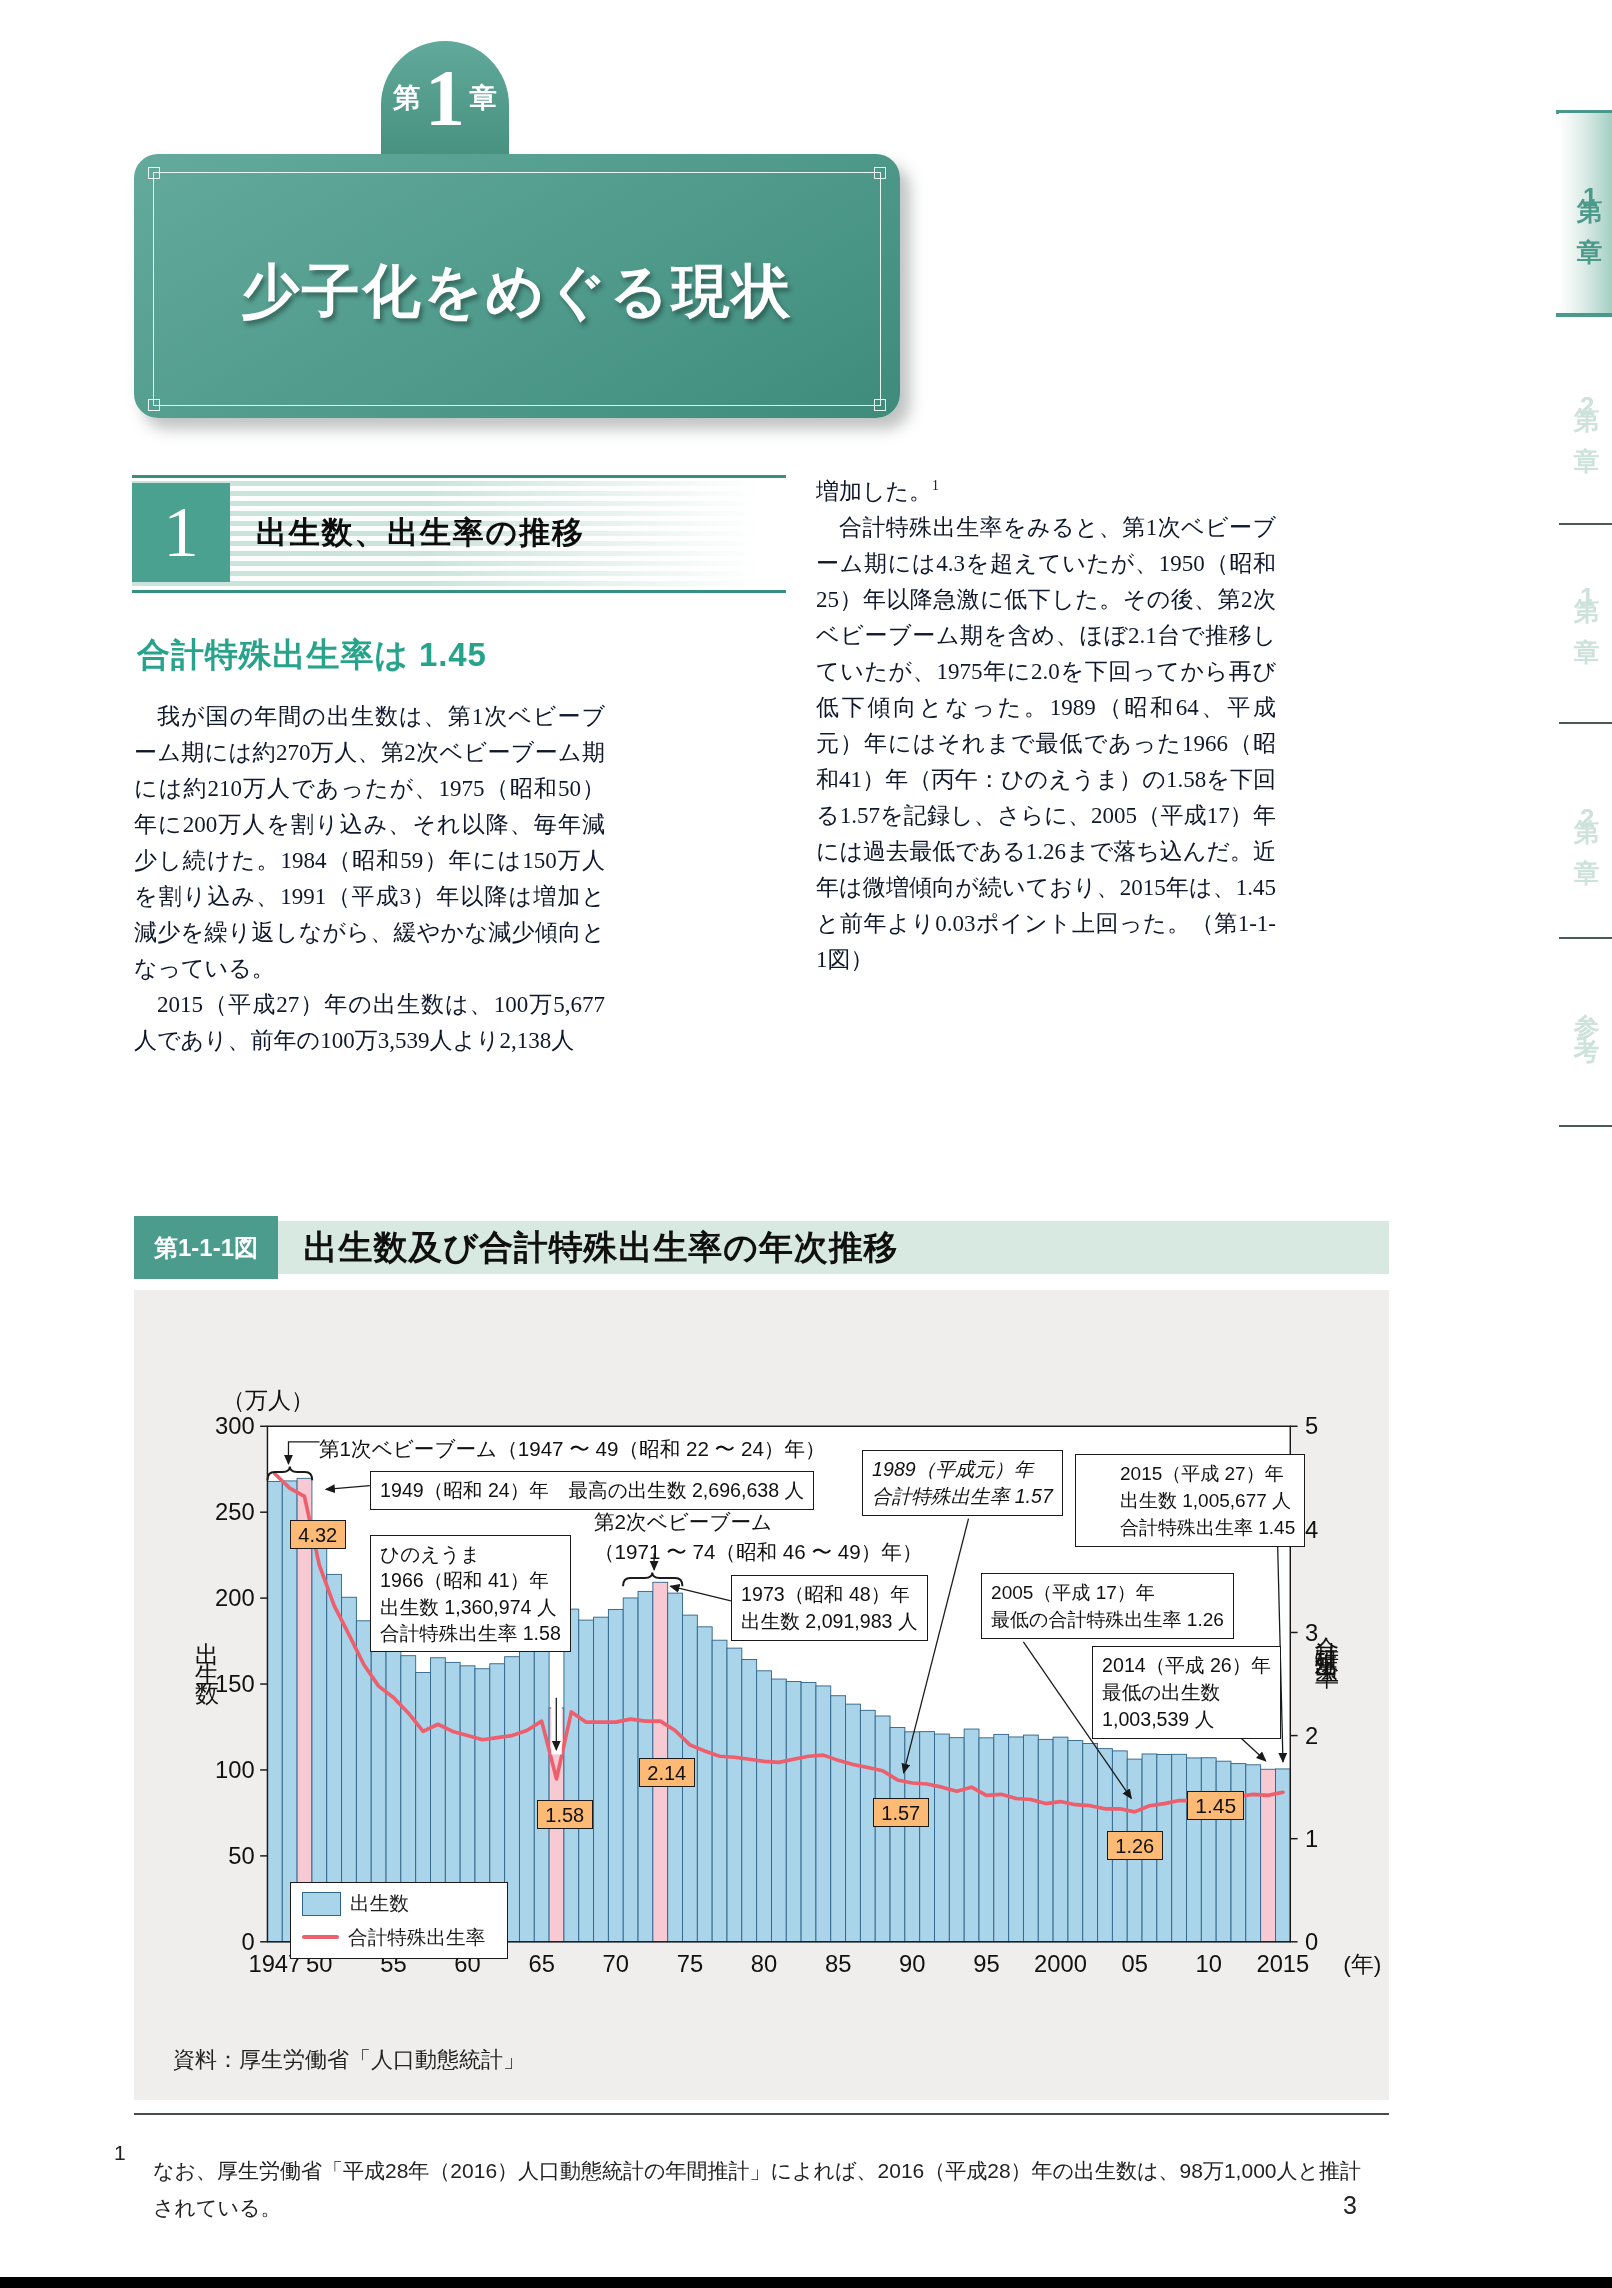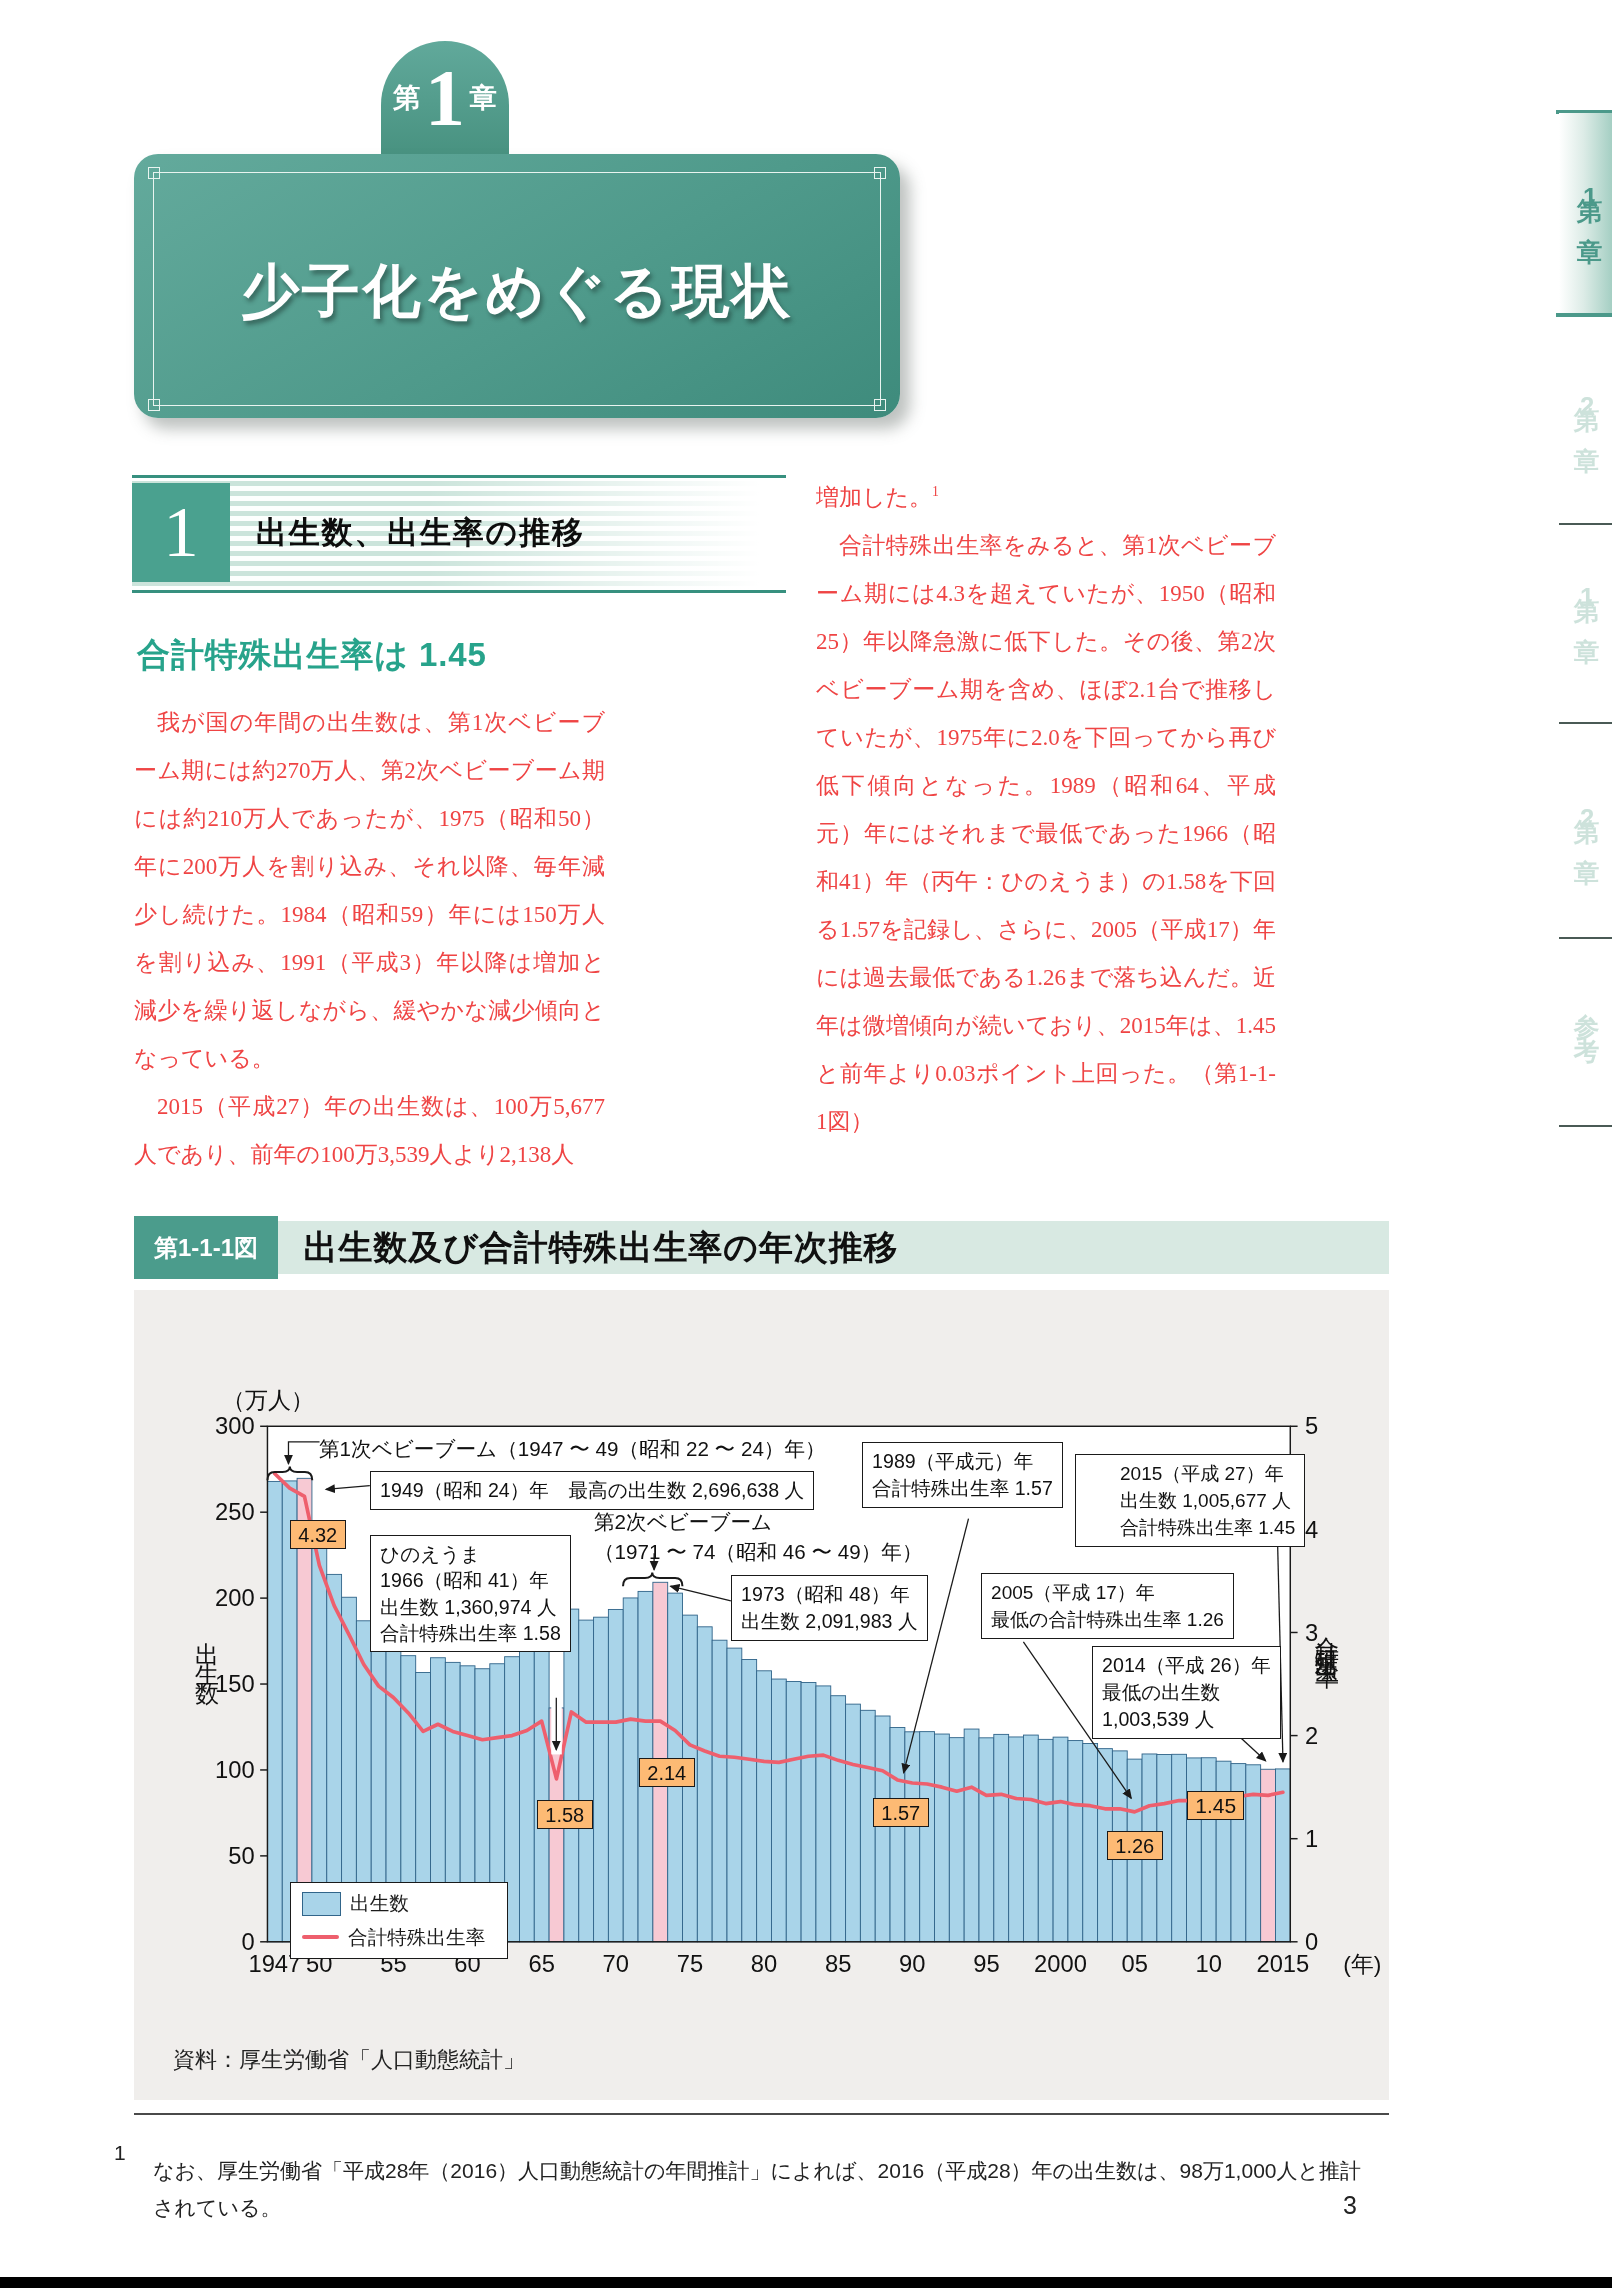--- a/index.html
+++ b/index.html
@@ -40,21 +40,21 @@
   .sec-stripes::after{content:"";position:absolute;inset:0;
     background:linear-gradient(90deg,rgba(255,255,255,0) 0%,rgba(255,255,255,0) 45%,#ffffff 96%);}
   .sec-num{left:132px;top:483px;width:98px;height:99px;background:#4aa18f;
     display:flex;align-items:center;justify-content:center;color:#fff;
     font-family:"Liberation Serif","DejaVu Serif",serif;font-size:71px;}
   .sec-title{left:256px;top:512px;font-size:31px;font-weight:bold;color:#0d0d0d;letter-spacing:1.8px;}
   .sub-head{left:137px;top:633px;font-size:33px;font-weight:bold;color:#27a38b;letter-spacing:0.9px;}
 
   
   .body-col{font-family:"Liberation Serif","DejaVu Serif",serif;
-    font-size:23px;line-height:48px;text-align:justify;color:#ef4444;}
+    font-size:23px;line-height:36px;text-align:justify;color:#0f172a;}
   .col-left{left:134px;top:699px;width:471px;}
   .col-right{left:816px;top:468px;width:460px;}
   .body-col p{margin:0;}
   .body-col p.ind{text-indent:1em;}
   sup{font-size:13.7px;}
 
   
   .fig-band{left:134px;top:1221px;width:1255px;height:53px;background:#d8e9e2;display:flex;align-items:center;}
   .fig-label{width:144px;height:63px;background:#4b9c8c;color:#fff;display:flex;align-items:center;justify-content:center;
     font-size:24px;font-weight:bold;}
@@ -301,21 +301,21 @@
     <div>合計特殊出生率 1.58</div>
   </div>
   <div class="ann-plain" style="left:460px;top:217px;">
     <div>第2次ベビーブーム</div>
     <div>（1971 〜 74（昭和 46 〜 49）年）</div>
   </div>
   <div class="ann" style="left:597px;top:285px;">
     <div>1973（昭和 48）年</div>
     <div>出生数 2,091,983 人</div>
   </div>
-  <div class="ann" style="left:728px;top:152px;">
+  <div class="ann" style="left:728px;top:160px;font-style:italic;">
     <div>1989（平成元）年</div>
     <div>合計特殊出生率 1.57</div>
   </div>
   <div class="ann" style="left:847px;top:283px;font-size:19px;">
     <div>2005（平成 17）年</div>
     <div>最低の合計特殊出生率 1.26</div>
   </div>
   <div class="ann" style="left:941px;top:164px;font-size:19px;padding-left:44px;">
     <div>2015（平成 27）年</div>
     <div>出生数 1,005,677 人</div>

